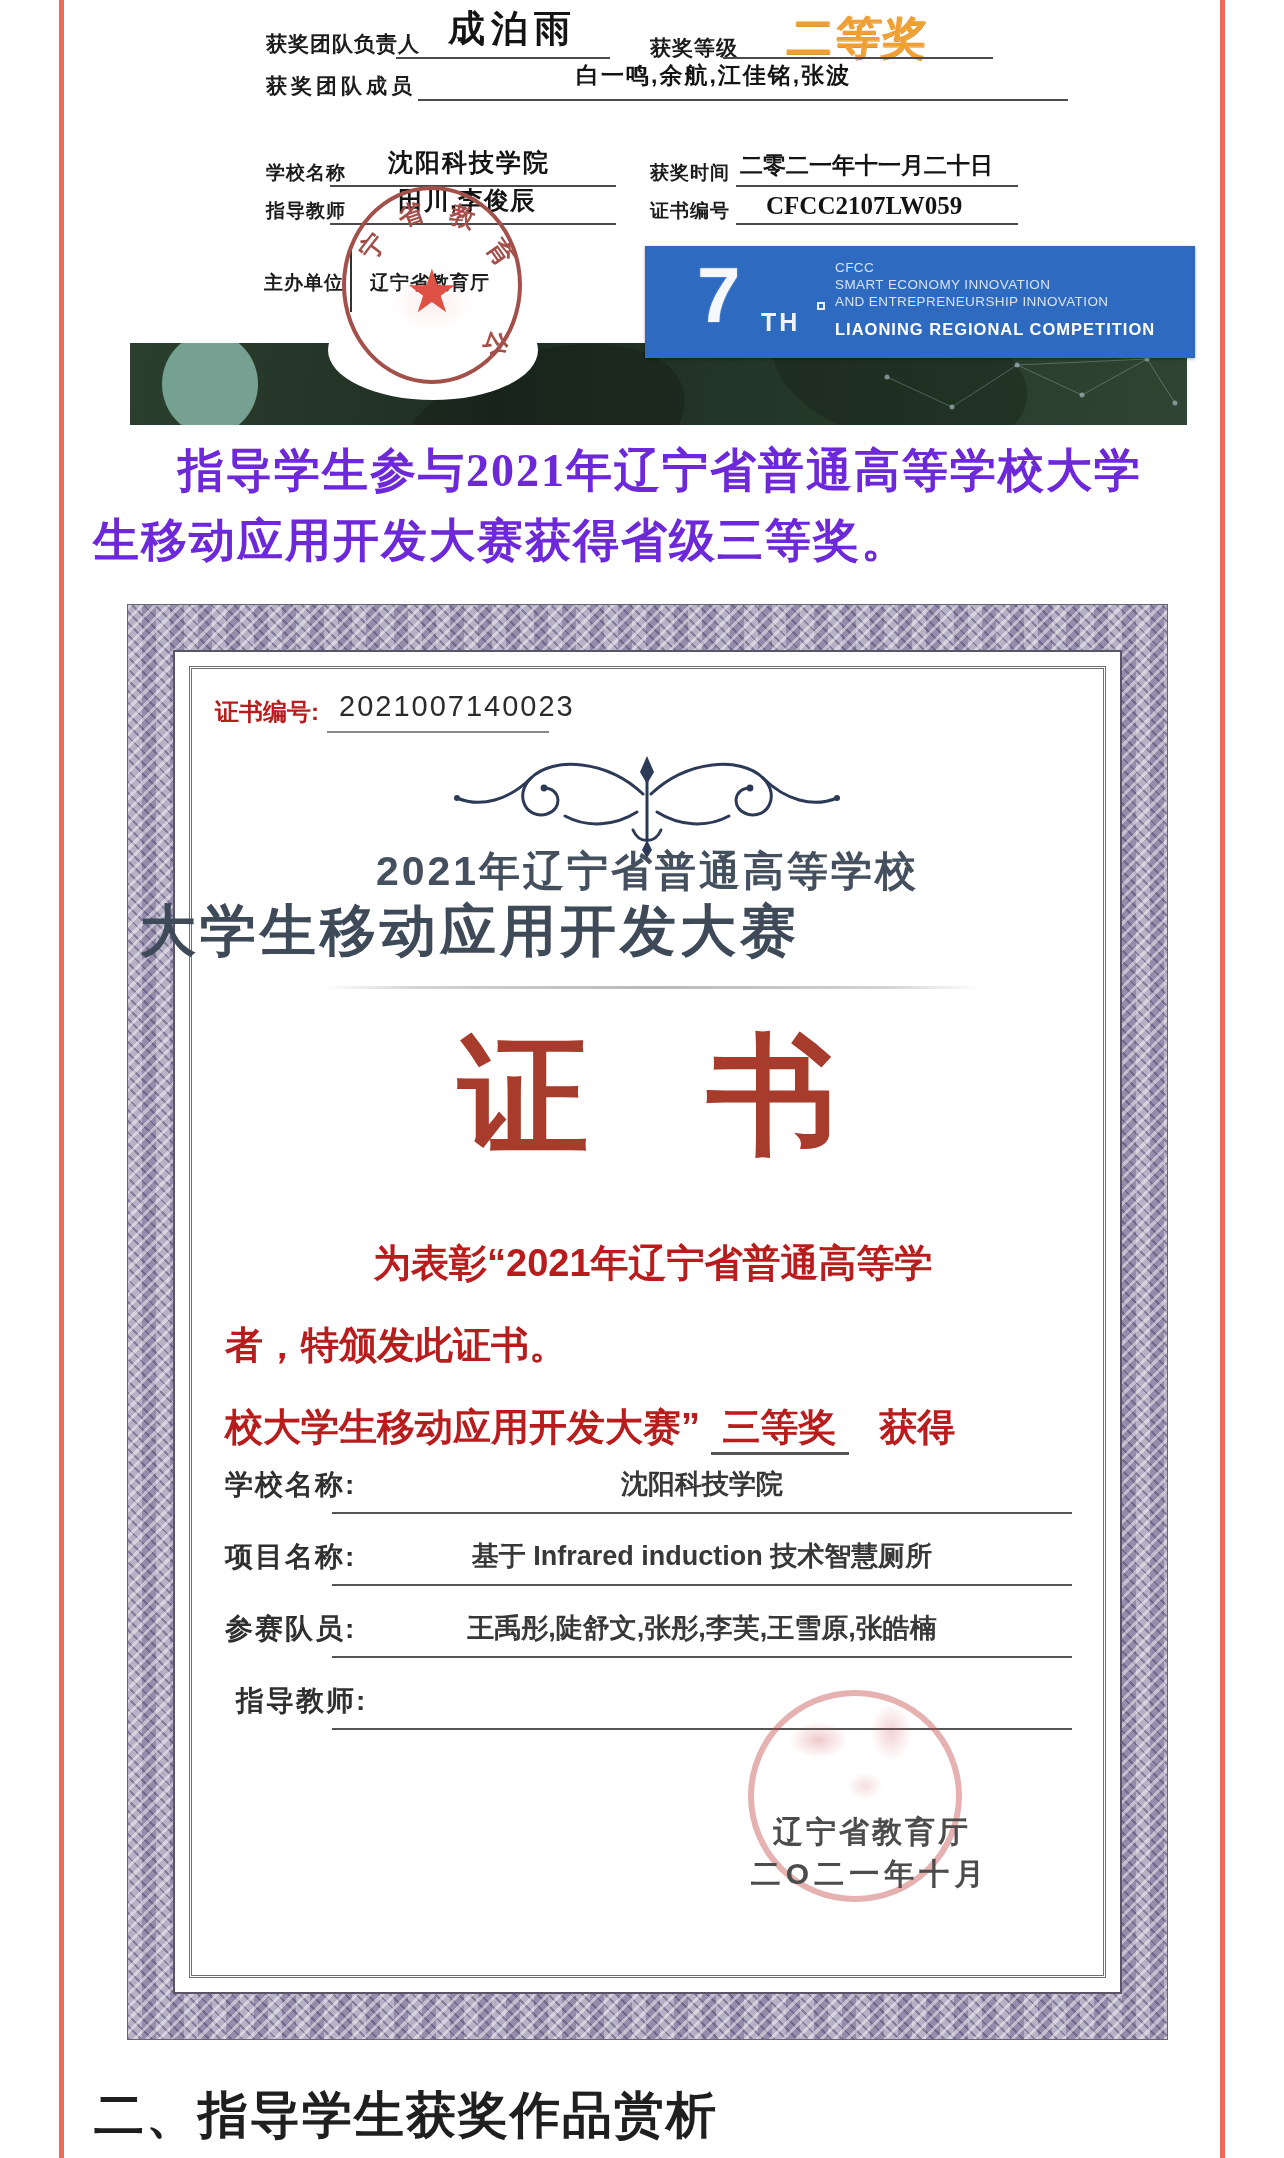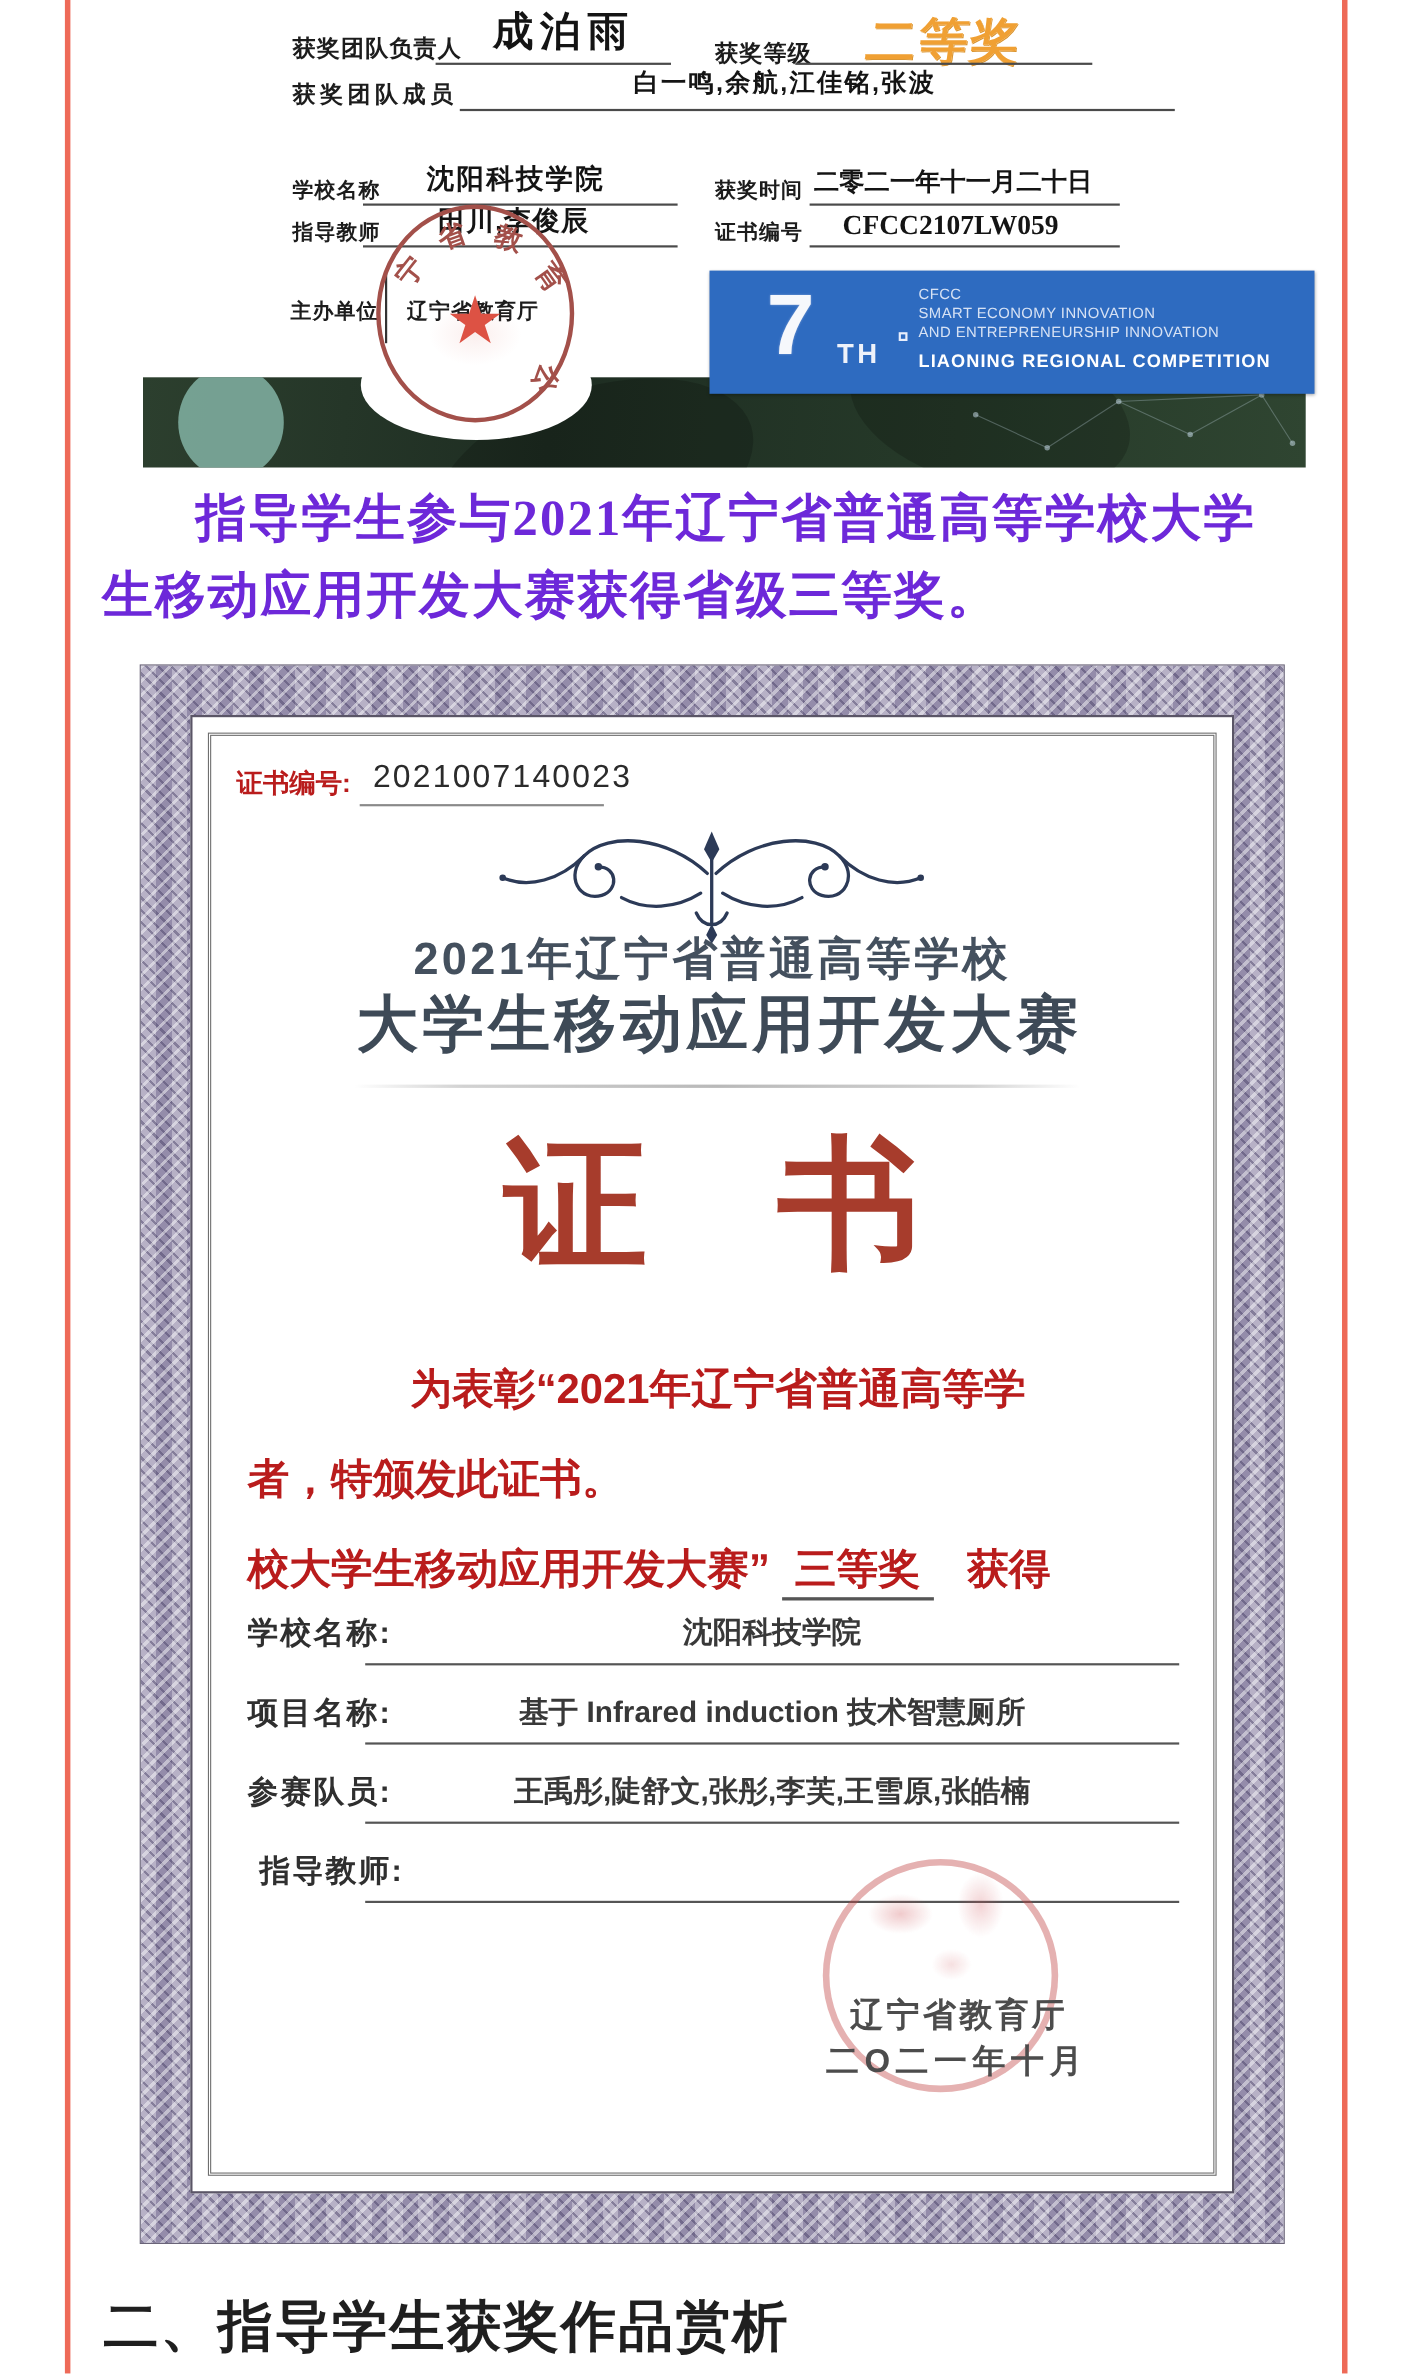--- a/index.html
+++ b/index.html
@@ -63,21 +63,21 @@
   .cert-frame { position:absolute; inset:62px; border:3px double #6f6f6f; }
 
   .certno-label { position:absolute; left:88px; top:92px; font-size:24px; font-weight:800; color:#b91c1c; }
   .certno-val { position:absolute; left:212px; top:86px; font-size:29px; color:#2b2b2b; letter-spacing:2px; }
   .certno-line { position:absolute; left:200px; top:127px; width:222px; height:2px; background:#8a8a8a; }
 
   .flourish { position:absolute; left:320px; top:148px; }
 
   .ctitle1 { position:absolute; left:0; top:240px; width:100%; text-align:center;
              font-size:41px; font-weight:800; color:#44505e; letter-spacing:3px; }
-  .ctitle2 { position:absolute; left:0; top:290px; width:100%; text-align:center;
+  .ctitle2 { position:absolute; left:0; top:290px; width:100%; 
              font-size:56px; font-weight:900; color:#3e4a57; letter-spacing:4px;padding-left:13px; }
   .softline { position:absolute; left:195px; top:382px; width:660px; height:3px;
               background:linear-gradient(90deg, transparent, #d2d2d2 15%, #b9b9b9 50%, #d2d2d2 85%, transparent); }
 
   .bigword-row { position:absolute; left:0; top:408px; width:100%; display:flex;
                  justify-content:center; gap:118px; }
   .bigword { font-size:130px; line-height:1.3; font-weight:900; color:#a73c2c;
              font-family:"Liberation Serif","DejaVu Serif", serif; }
 
   .cbody { position:absolute; left:98px; top:618px; width:860px; font-size:38px; font-weight:700;

